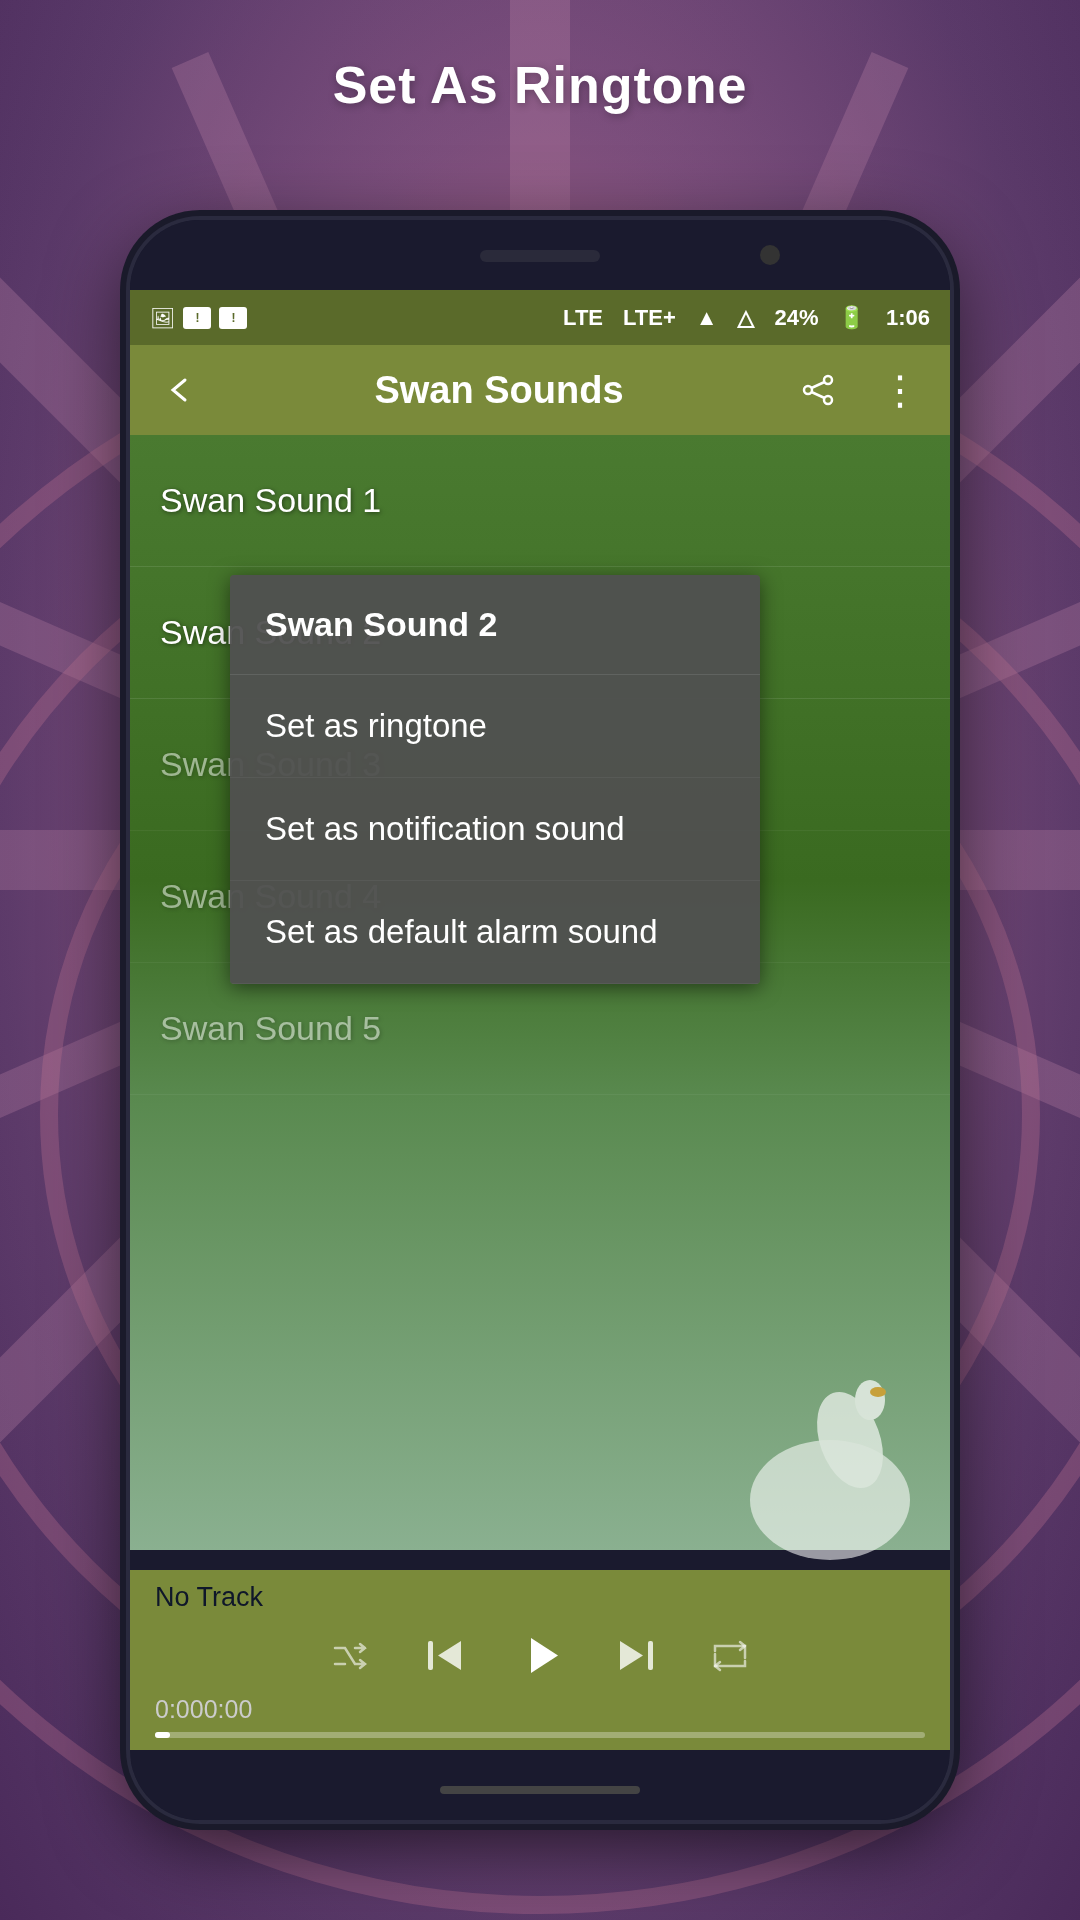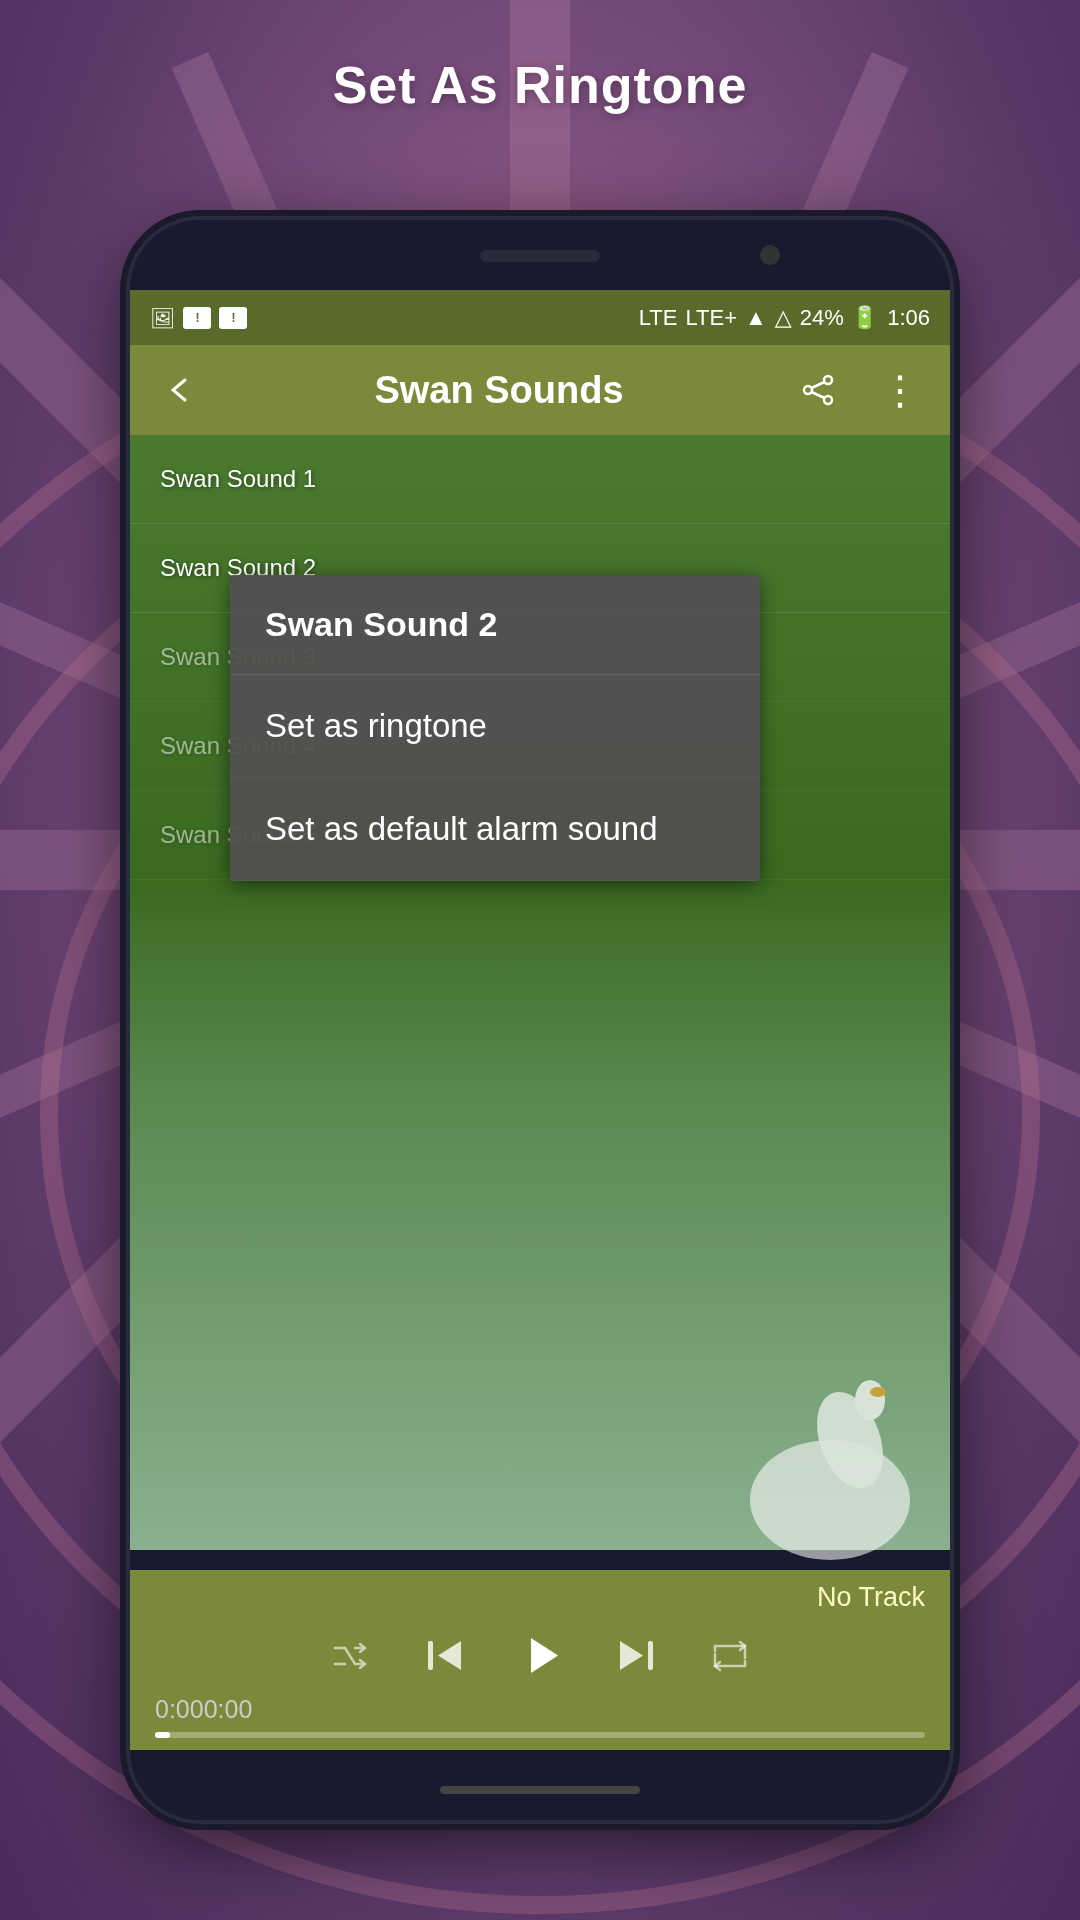--- a/index.html
+++ b/index.html
@@ -125,23 +125,23 @@
 
     .status-left {
       display: flex;
       align-items: center;
       gap: 8px;
     }
 
     .status-right {
       display: flex;
       align-items: center;
-      gap: 8px;
+      gap: 20px;
       font-size: 22px;
-      font-weight: 400;
+      font-weight: 700;
     }
 
     .status-icon {
       width: 28px;
       height: 22px;
       background: #fff;
       border-radius: 3px;
       display: flex;
       align-items: center;
       justify-content: center;
@@ -211,22 +211,22 @@
 
     
     .song-list {
       position: absolute;
       top: 0; left: 0; right: 0;
       z-index: 2;
     }
 
     .song-item {
       width: 100%;
-      padding: 30px 30px;
-      font-size: 24px;
+      padding: 46px 30px;
+      font-size: 34px;
       color: #fff;
       text-shadow: 1px 1px 4px rgba(0,0,0,0.5);
       border-bottom: 1px solid rgba(255,255,255,0.1);
       cursor: pointer;
     }
 
     
     .context-menu {
       position: absolute;
       top: 140px;
@@ -260,22 +260,21 @@
       position: absolute;
       bottom: 0;
       width: 100%;
       background: #7a8a3a;
       z-index: 30;
     }
 
     .player-track {
       padding: 12px 25px 5px;
       font-size: 27px;
-      color: #fef9c3;
-      text-align: right;
+      color: #0f172a;
     }
 
     .player-controls {
       display: flex;
       align-items: center;
       justify-content: center;
       gap: 40px;
       padding: 10px 0;
     }
 
@@ -440,20 +439,21 @@
       <div class="song-item">Swan Sound 1</div>
       <div class="song-item">Swan Sound 2</div>
       <div class="song-item" style="opacity:0.5;">Swan Sound 3</div>
       <div class="song-item" style="opacity:0.5;">Swan Sound 4</div>
       <div class="song-item" style="opacity:0.5;">Swan Sound 5</div>
     </div>
 
     <div class="context-menu">
       <div class="context-menu-title">Swan Sound 2</div>
       <div class="context-menu-item">Set as ringtone</div>
+      <div class="context-menu-item">Set as notification sound</div>
       <div class="context-menu-item">Set as default alarm sound</div>
     </div>
 
     <div class="player-bar">
       <div class="player-track">No Track</div>
       <div class="player-controls">
         <div class="player-btn">
           <svg width="40" height="40" viewBox="0 0 40 40" fill="rgba(255,255,255,0.6)">
             <path d="M5 12 L15 12 L25 28 L35 28 M30 24 L35 28 L30 32 M25 12 L35 12 M30 8 L35 12 L30 16 M5 28 L15 28" stroke="rgba(255,255,255,0.6)" stroke-width="2.5" fill="none" stroke-linecap="round"></path>
           </svg>

